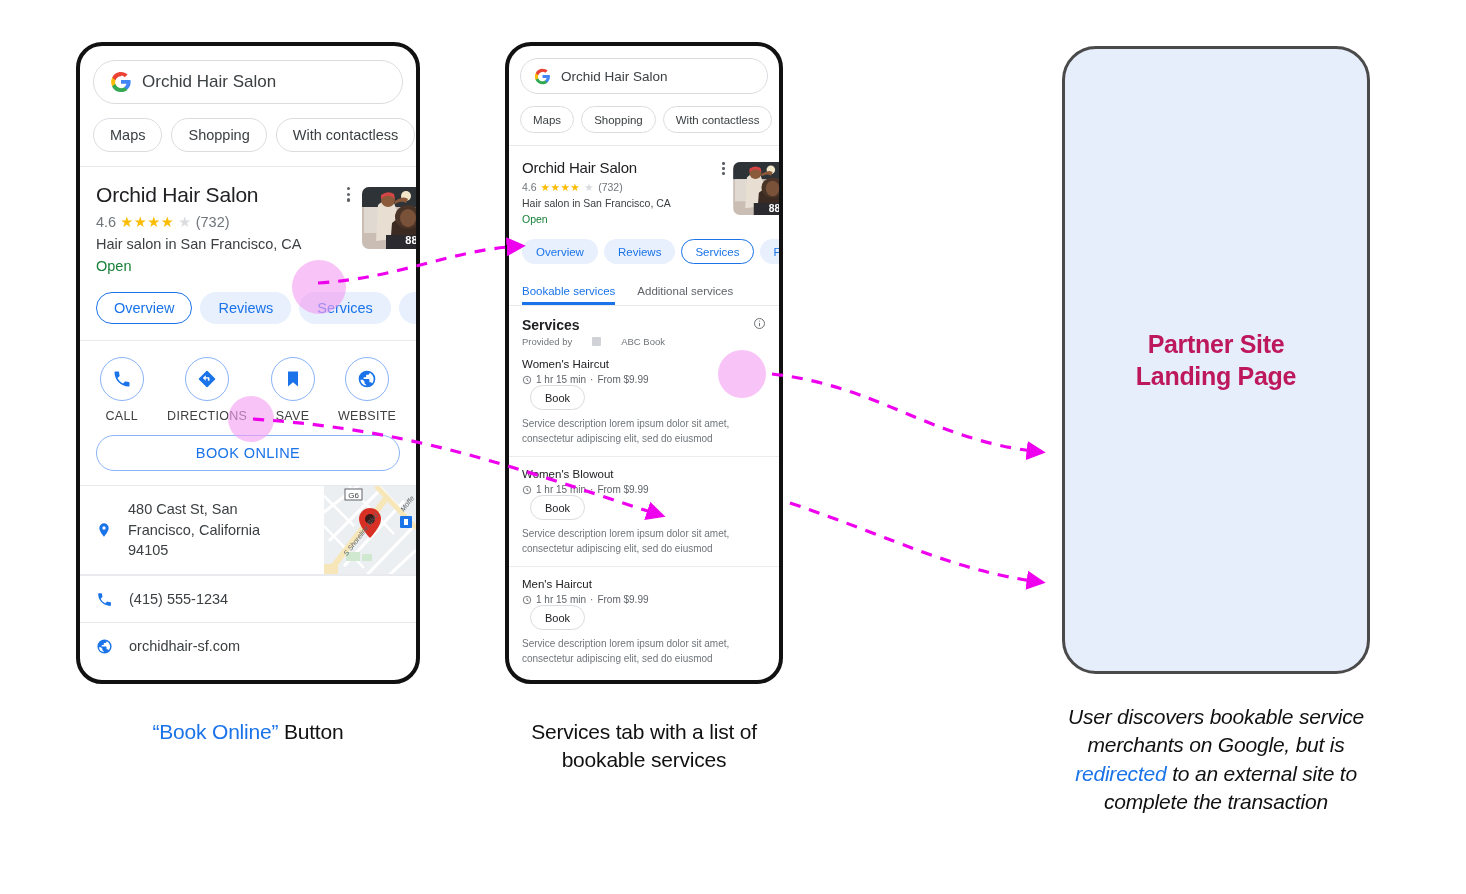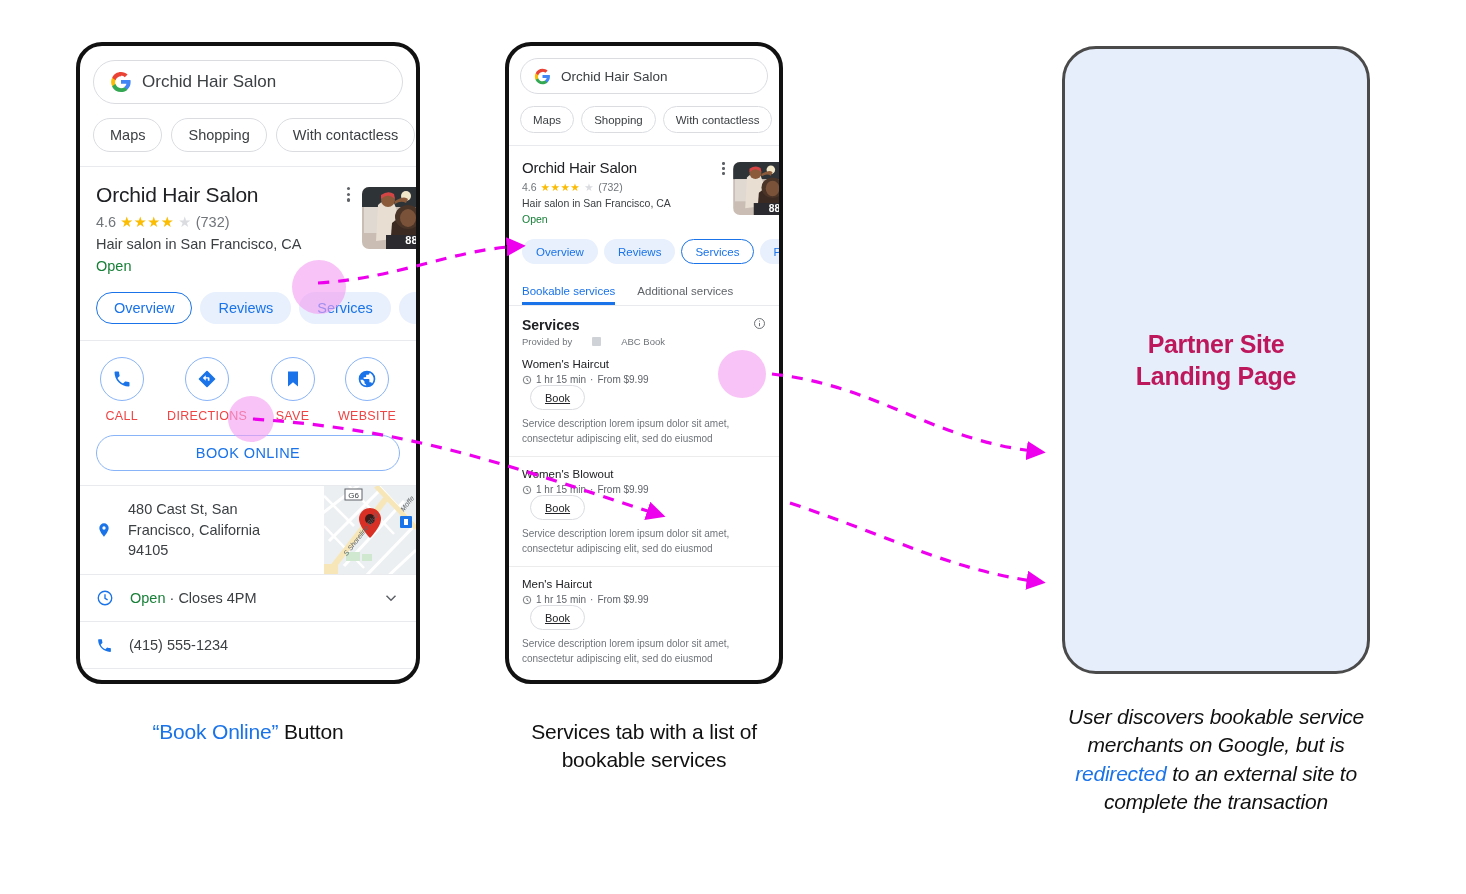--- a/index.html
+++ b/index.html
@@ -73,21 +73,21 @@
   .tp{background:#e8f0fe;color:#1a73e8;border-radius:18px;border:1px solid transparent;white-space:nowrap;
       display:flex;align-items:center;box-sizing:border-box;}
   #phone1 .tp{height:32px;padding:0 17px;font-size:14.5px;}
   #phone2 .tp{height:25px;padding:0 13px;font-size:11.5px;}
   .tp.active{background:#fff;border-color:#1a73e8;}
 
   
   .actions{display:flex;justify-content:space-around;padding:16px 8px 12px 8px;}
   .act{display:flex;flex-direction:column;align-items:center;gap:8px;}
   .actcirc{width:42px;height:42px;border-radius:50%;border:1px solid #8ab4f8;display:flex;align-items:center;justify-content:center;}
-  .actlbl{font-size:12.5px;color:#ef4444;letter-spacing:.3px;}
+  .actlbl{font-size:12.5px;color:#404040;letter-spacing:.3px;}
   .bookonline{margin:0 16px 14px 16px;height:34px;border:1px solid #8ab4f8;border-radius:18px;
               display:flex;align-items:center;justify-content:center;color:#1a73e8;font-size:14.5px;letter-spacing:.4px;}
 
   
   .inforow{display:flex;align-items:center;gap:16px;padding:0 16px;min-height:46px;position:relative;}
   .inforow .rtext{font-size:14.5px;color:#3c4043;line-height:1.42;}
   .addrrow{padding:0 0 0 16px;min-height:88px;}
   .maprow{width:92px;height:88px;flex:0 0 auto;margin-left:auto;overflow:hidden;position:relative;}
   .chev{margin-left:auto;}
 
@@ -99,21 +99,21 @@
   .svtitle{font-size:14px;color:#202124;font-weight:bold;}
   .svprov{font-size:9.5px;color:#70757a;margin-top:3px;display:flex;align-items:center;gap:20px;}
   .provsq{width:9px;height:9px;background:#cfd3d7;display:inline-block;border-radius:1px;}
   .svitem{padding:11px 13px 10px 13px;border-bottom:1px solid #ececec;}
   .svitem:last-of-type{border-bottom:none;}
   .svrow{display:flex;align-items:flex-start;justify-content:space-between;flex-direction:column;}
   .svname{font-size:11.5px;color:#202124;}
   .svmeta{font-size:10px;color:#5f6368;margin-top:4px;display:flex;align-items:center;gap:4px;}
   .svdesc{font-size:10px;color:#70757a;margin-top:7px;line-height:1.45;}
   .bookbtn{border:1px solid #dadce0;border-radius:14px;height:23px;padding:0 14px;display:flex;align-items:center;
-           font-size:11px;color:#202124;background:#fff;flex:0 0 auto;margin-left:8px;text-decoration:underline;}
+           font-size:11px;color:#202124;background:#fff;flex:0 0 auto;margin-left:8px;}
   .allsvc{margin:9px 11px 0 11px;height:29px;background:#f1f3f4;border-radius:15px;display:flex;align-items:center;
           justify-content:center;gap:9px;font-size:11.5px;color:#202124;font-weight:bold;}
 
   
   .cap{position:absolute;text-align:center;font-size:21px;line-height:1.35;color:#111;letter-spacing:-.2px;}
   #cap1{left:76px;top:718px;width:344px;}
   #cap2{left:495px;top:718px;width:298px;}
   #cap3{left:1046px;top:703px;width:340px;font-style:italic;}
   .blue{color:#1a73e8;}
 
@@ -256,30 +256,20 @@
           <path d="M80 33 h4 v6 h-4z" fill="#fff"></path>
           <path d="M46 22 a11 11 0 0 1 11 11 c0 8-11 19-11 19s-11-11-11-19a11 11 0 0 1 11-11z" fill="#d93025"></path>
           <circle cx="46" cy="33" r="5" fill="#3c1a17"></circle>
           <text transform="rotate(-52 32 52)" x="12" y="56" font-family="sans-serif" font-size="7" font-style="italic" fill="#5f6368">S Shoreline Blvd</text>
           <text transform="rotate(-52 84 14)" x="72" y="18" font-family="sans-serif" font-size="7" font-style="italic" fill="#5f6368">Moffe</text>
         </svg>
       </div>
     </div>
     <div class="divider"></div>
 
-    <div class="inforow">
-      <svg width="18" height="18" viewBox="0 0 24 24" fill="none" stroke="#1a73e8" stroke-width="1.8">
-          <circle cx="12" cy="12" r="9"></circle>
-          <path d="M12 7v5.5l3.5 2"></path>
-        </svg>
-      <div class="rtext"><span style="color:#188038">Open</span><span> · </span><span>Closes 4PM</span></div>
-      <svg class="chev" width="18" height="18" viewBox="0 0 24 24" fill="none" stroke="#5f6368" stroke-width="2">
-          <path d="M6 9l6 6 6-6"></path>
-        </svg>
-    </div>
     <div class="divider"></div>
 
     <div class="inforow">
       <svg width="17" height="17" viewBox="0 0 24 24" fill="#1a73e8">
           <path d="M6.6 10.8c1.4 2.8 3.8 5.1 6.6 6.6l2.2-2.2c.3-.3.7-.4 1-.2 1.2.4 2.4.6 3.6.6.6 0 1 .4 1 1V20c0 .6-.4 1-1 1C10.6 21 3 13.4 3 4c0-.6.4-1 1-1h3.5c.6 0 1 .4 1 1 0 1.3.2 2.5.6 3.6.1.3 0 .7-.2 1l-2.3 2.2z"></path>
         </svg>
       <div class="rtext">(415) 555-1234</div>
     </div>
     <div class="divider"></div>
 

